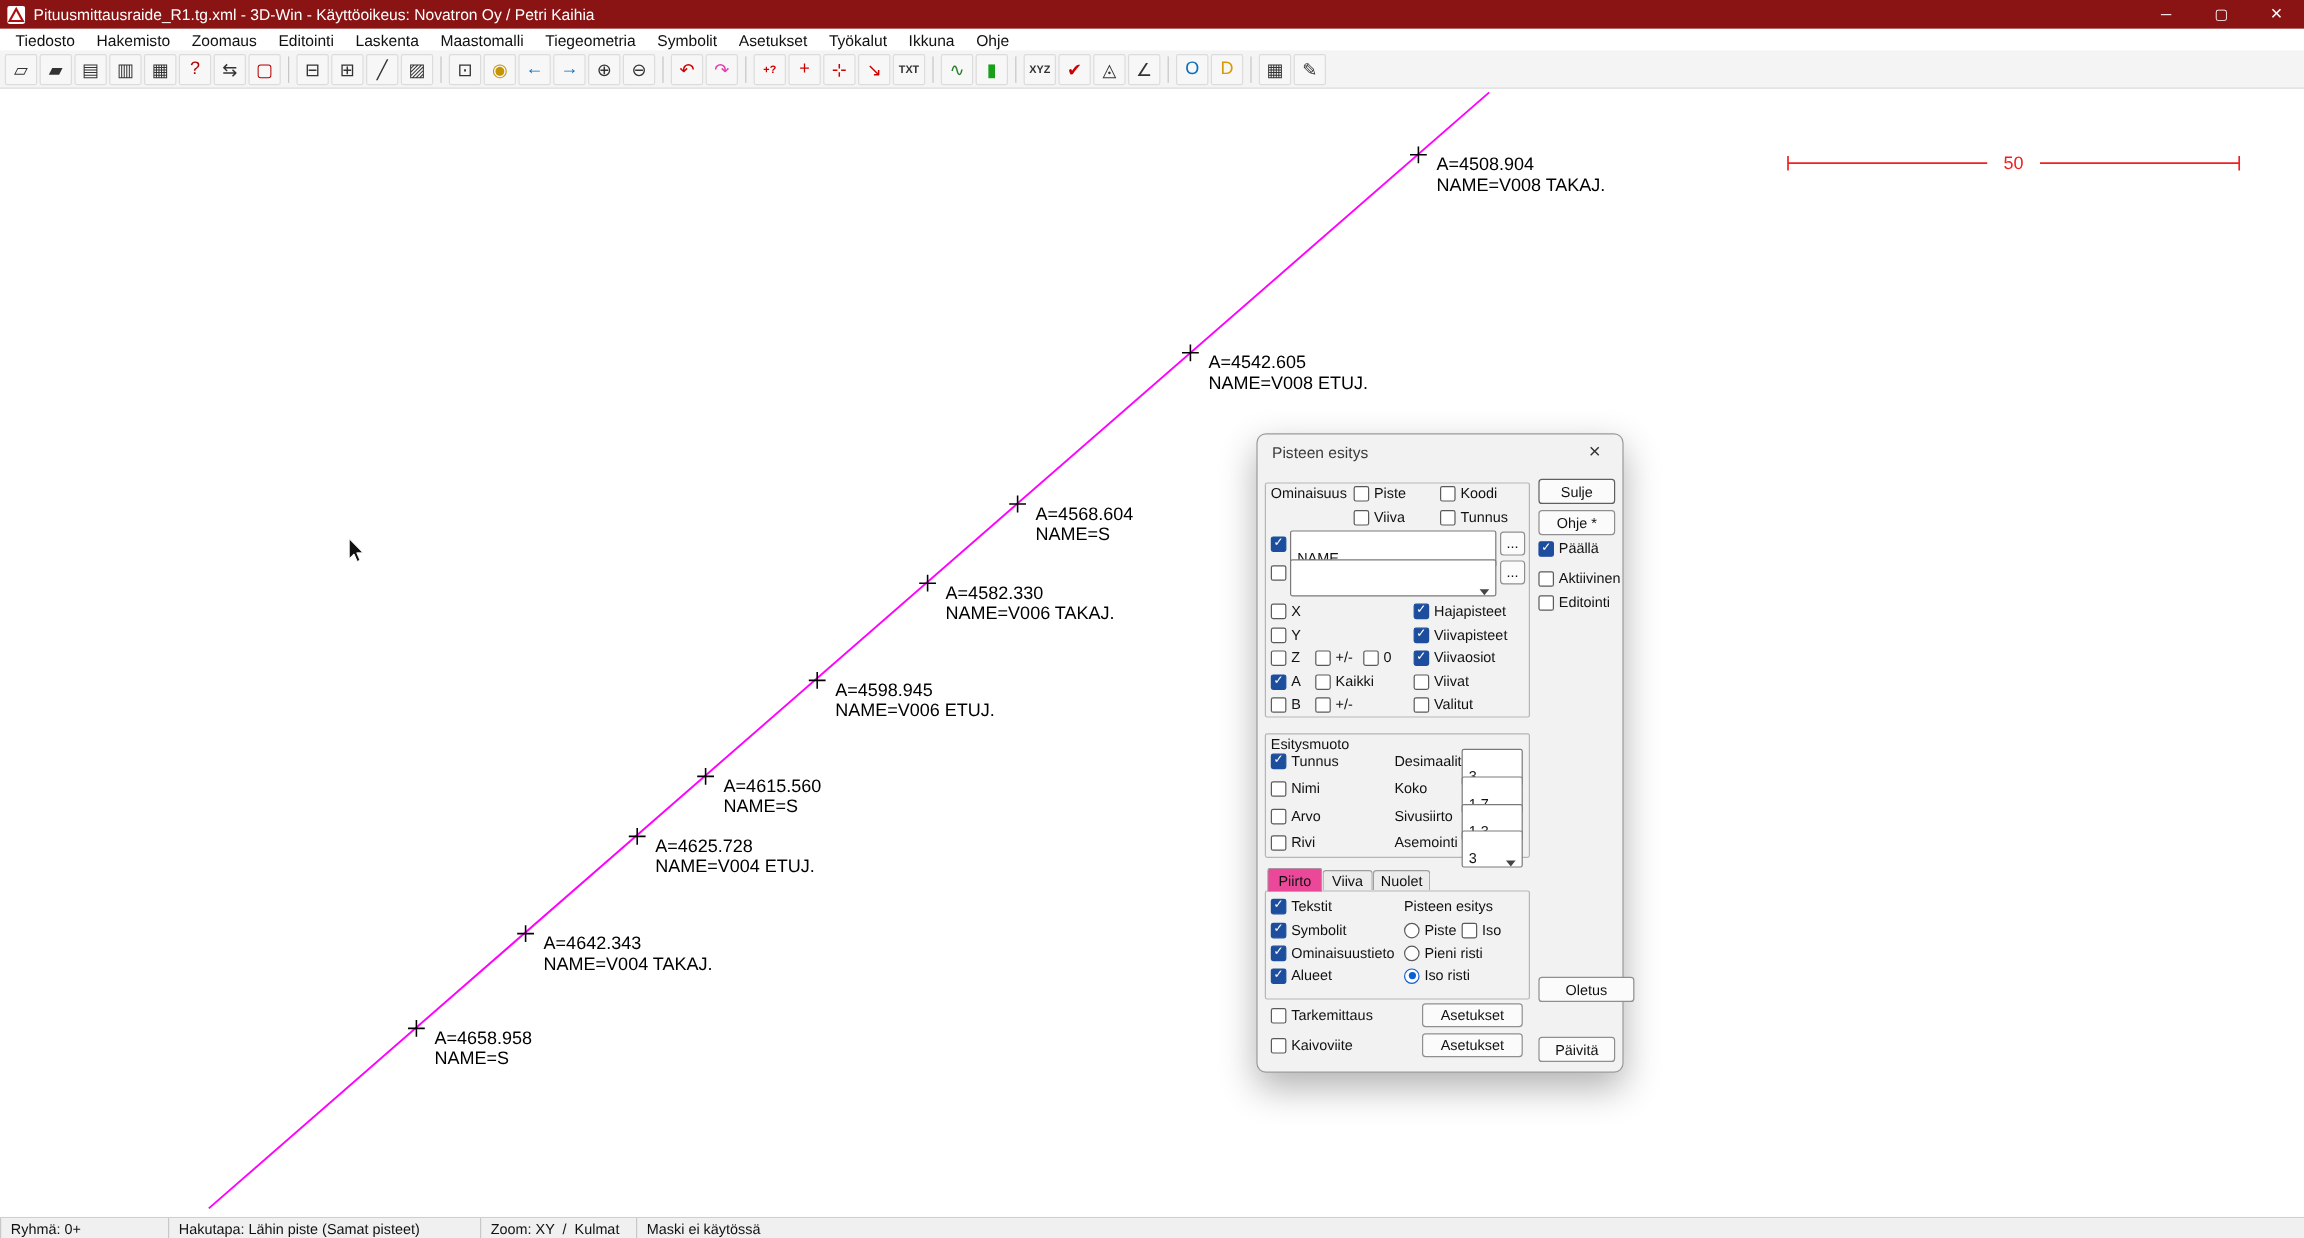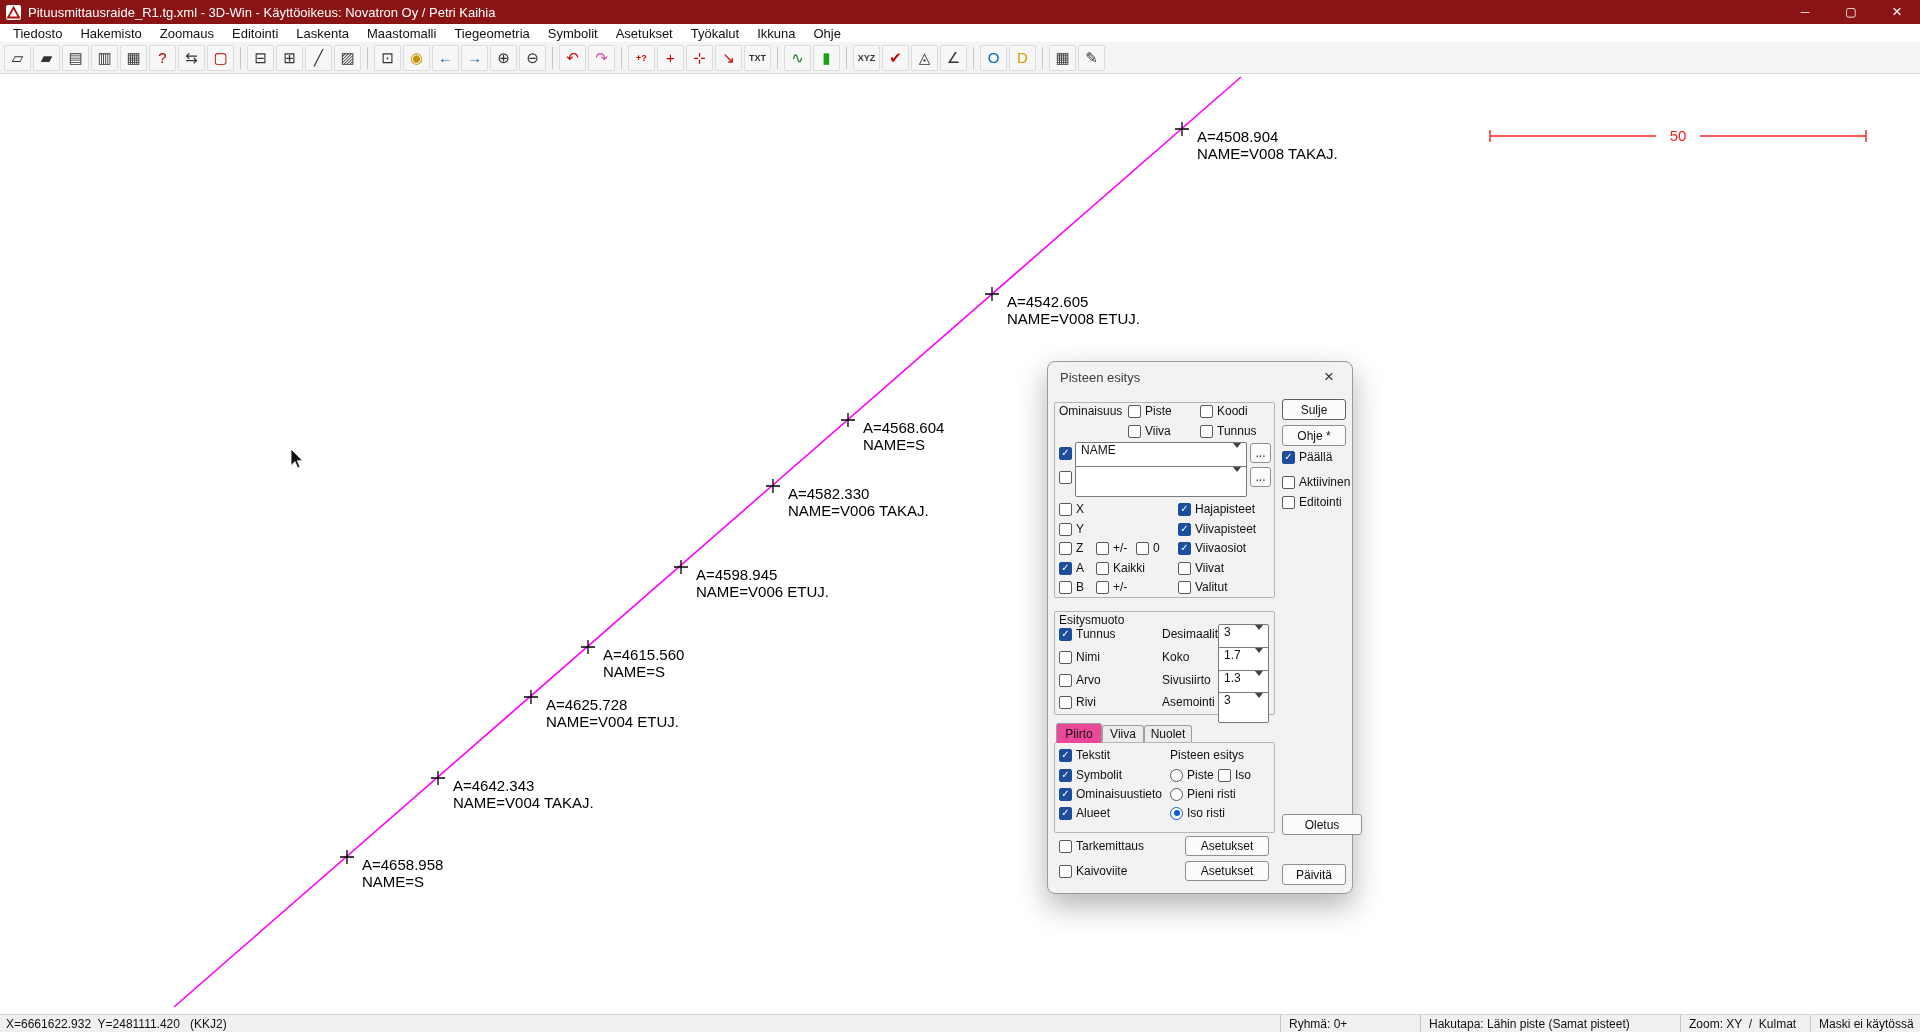--- a/index.html
+++ b/index.html
@@ -39,21 +39,21 @@
   .dlg-close{margin-left:auto;font-size:17px;color:#333;width:22px;text-align:center}
   .group{position:absolute;border:1px solid #b5b5b5;border-radius:2px}
   .dlabel{position:absolute;height:14px;line-height:14px;white-space:nowrap}
   .cb,.rb{position:absolute;display:flex;align-items:center;gap:4px;height:16px;white-space:nowrap}
   .cb .box{width:13px;height:13px;flex:none;border:1px solid #5a5a5a;background:#fff;border-radius:2px;display:flex;align-items:center;justify-content:center}
   .cb .box.checked{background:#1d4e9e;border-color:#1d4e9e}
   .cb .box.checked::after{content:"✓";color:#fff;font-size:10px;line-height:1}
   .rb .circle{width:13px;height:13px;flex:none;border:1px solid #5a5a5a;background:#fff;border-radius:50%;display:flex;align-items:center;justify-content:center}
   .rb .circle.checked{border-color:#0b5ed7}
   .rb .circle.checked::after{content:"";width:6px;height:6px;border-radius:50%;background:#0b5ed7}
-  .combo{position:absolute;height:31px;background:#fff;border:1px solid #7a7a7a;border-radius:2px;display:flex;align-items:flex-start;padding:0 5px}
+  .combo{position:absolute;height:31px;background:#fff;border:1px solid #7a7a7a;border-radius:2px;display:flex;align-items:flex-end;padding:0 5px}
   .combo-arrow{margin-left:auto;width:0;height:0;border-left:4px solid transparent;border-right:4px solid transparent;border-top:5px solid #444}
   .btn{position:absolute;background:#fbfbfb;border:1px solid #8f8f8f;border-radius:3px;display:flex;align-items:center;justify-content:center}
   .btn.default{border-color:#5f5f5f}
   .tab{position:absolute;display:flex;align-items:center;justify-content:center;background:#ececec;border:1px solid #9d9d9d;border-bottom:none;border-radius:3px 3px 0 0}
   .tab.active{background:#ec4899;z-index:2}
 </style>
 </head>
 <body>
 
 <div class="titlebar">
@@ -398,18 +398,17 @@
         <span>Kaivoviite</span>
       </label>
     <div class="btn" style="left:137px;top:499px;width:84px;height:20px">Asetukset</div>
 
     <div class="btn" style="left:234px;top:452px;width:80px;height:21px">Oletus</div>
     <div class="btn" style="left:234px;top:502px;width:64px;height:21px">Päivitä</div>
   </div>
 </div>
 
 <div class="statusbar">
-  <div class="sb-panel sb-coords">X=6661622.932  Y=2481111.420   (KKJ2)</div>
   <div class="sb-panel w140">Ryhmä: 0+</div>
   <div class="sb-panel w260">Hakutapa: Lähin piste (Samat pisteet)</div>
   <div class="sb-panel w130">Zoom: XY  /  Kulmat</div>
   <div class="sb-panel w110">Maski ei käytössä</div>
 </div>
 
 </body></html>

